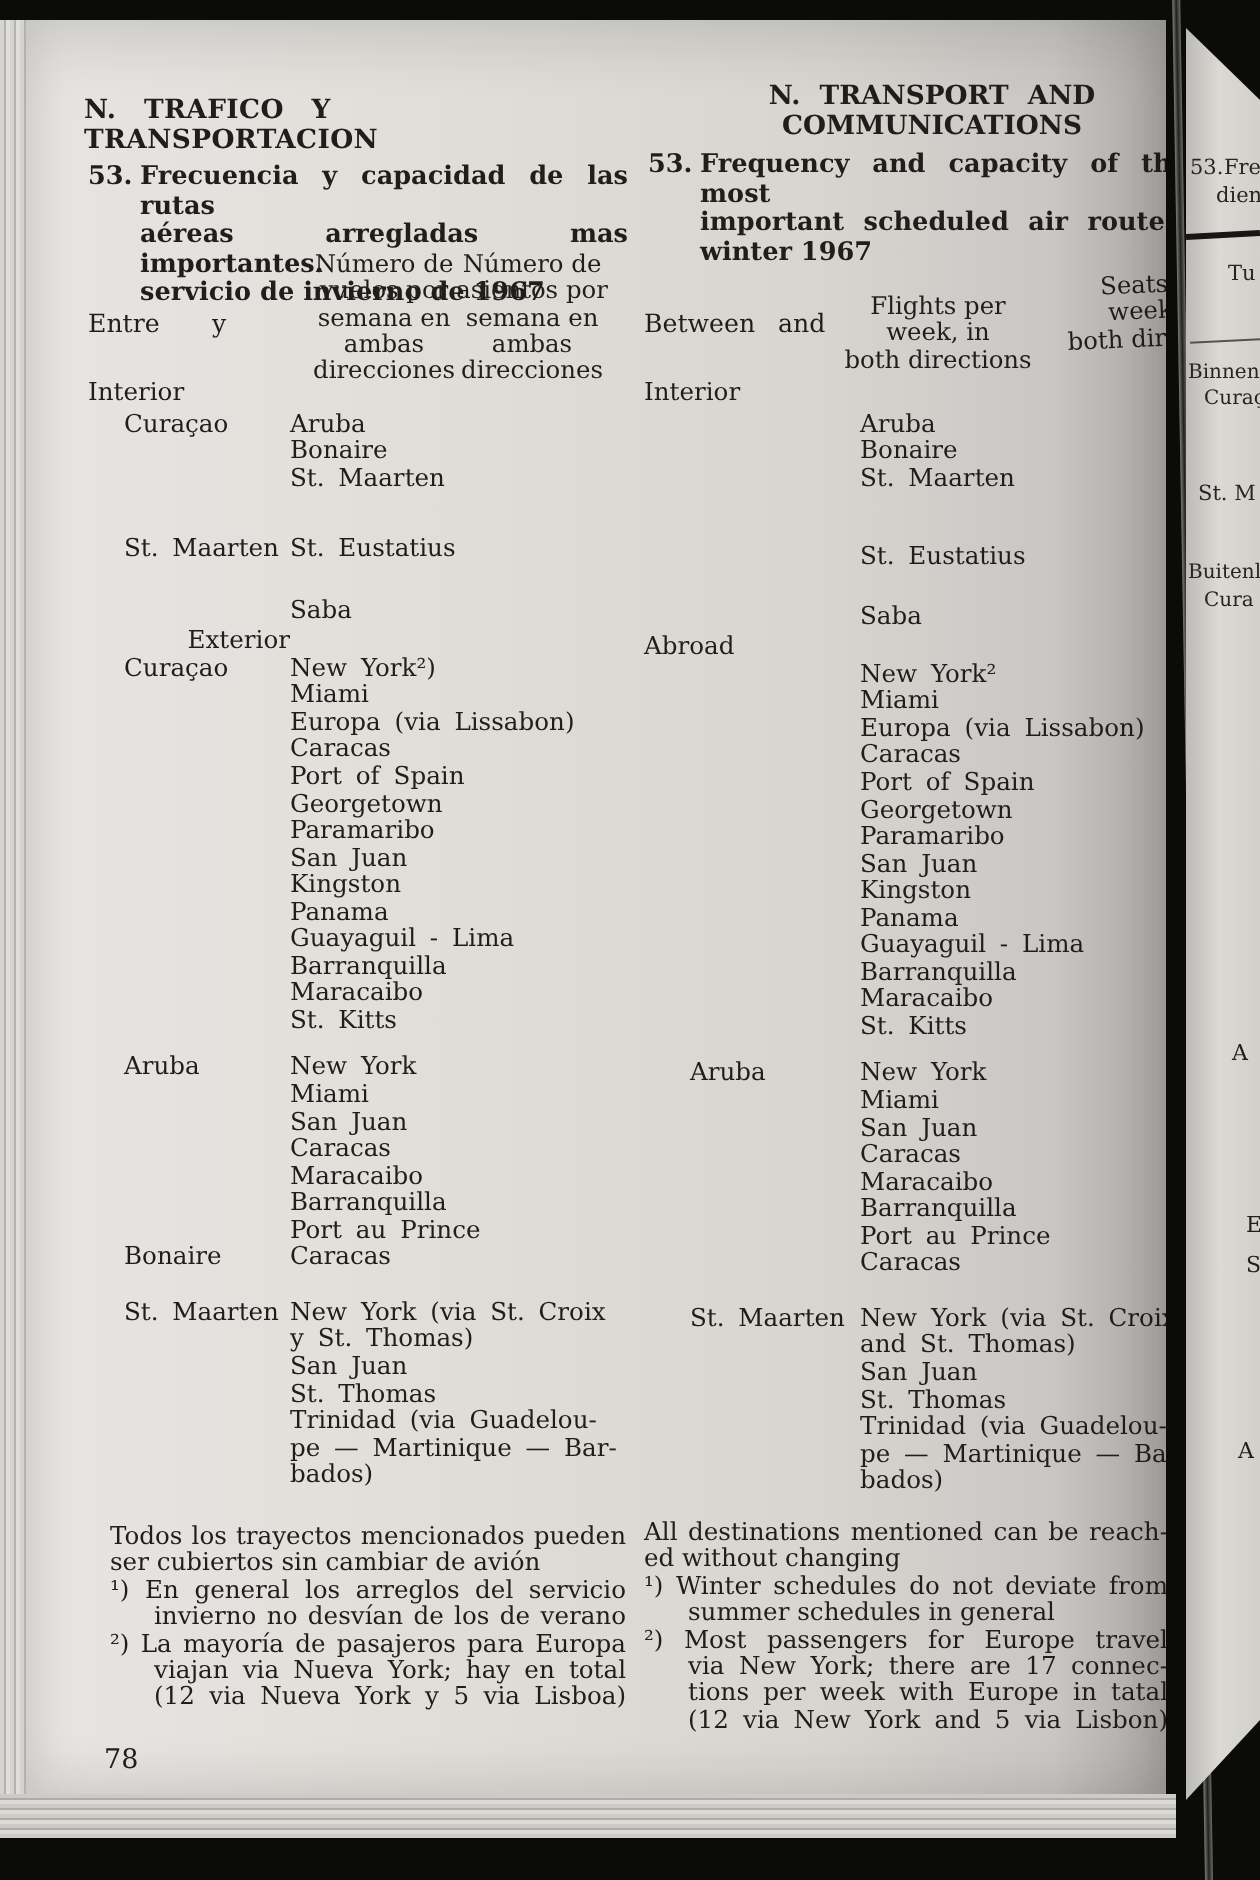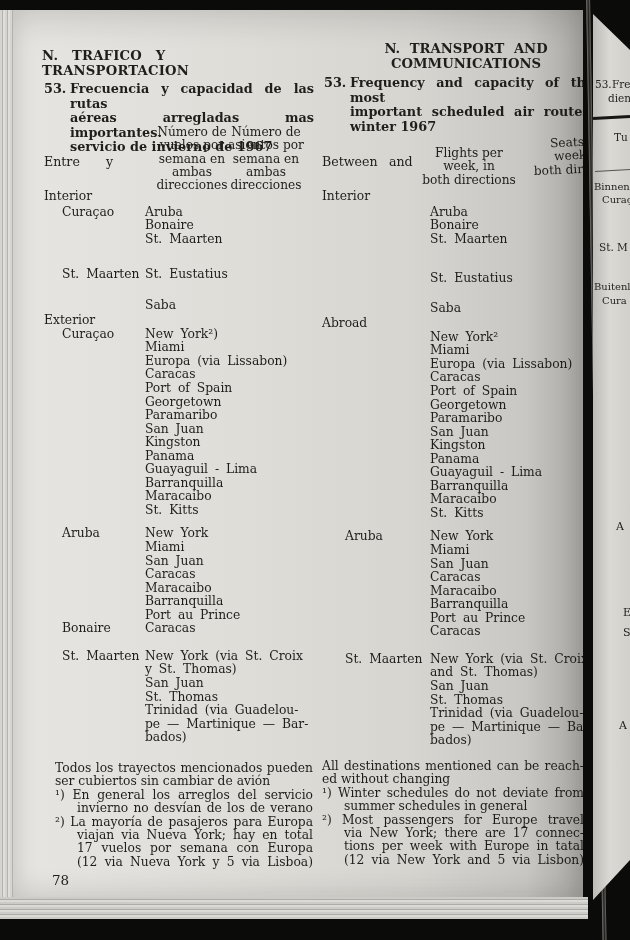--- a/index.html
+++ b/index.html
@@ -151,21 +151,21 @@
             <div class="trow" style="margin-top: 22px;">
               <span class="o">St. Maarten</span>
               <span class="d">St. Eustatius</span>
             </div>
 
             <div class="trow" style="margin-top: 17px;">
               <span class="o"></span>
               <span class="d">Saba</span>
             </div>
 
-            <div class="trow hd" style="margin-top: 2px;">
+            <div class="trow hd" style="margin-top: 2px; text-align: right;">
               <span class="o">Exterior</span>
               <span class="d"></span>
             </div>
 
             <div class="trow">
               <span class="o">Curaçao</span>
               <span class="d">New York²)</span>
             </div>
 
             <div class="trow">
@@ -310,21 +310,20 @@
           </div>
 
         <div class="fnotes fnotes-es">
 
         <div class="fline j">Todos los trayectos mencionados pueden</div>
             <div class="fline">ser cubiertos sin cambiar de avión</div>
             <div class="fline j">¹) En general los arreglos del servicio</div>
             <div class="fline j ind">invierno no desvían de los de verano</div>
             <div class="fline j">²) La mayoría de pasajeros para Europa</div>
             <div class="fline j ind">viajan via Nueva York; hay en total</div>
-            <div class="fline j ind">17 vuelos por semana con Europa</div>
             <div class="fline j ind">(12 via Nueva York y 5 via Lisboa)</div>
           </div>
       </div>
 
       <div class="col col-en">
         <div class="sec-title-en">
 
         <div>N. TRANSPORT AND</div>
             <div>COMMUNICATIONS</div>
           </div>

